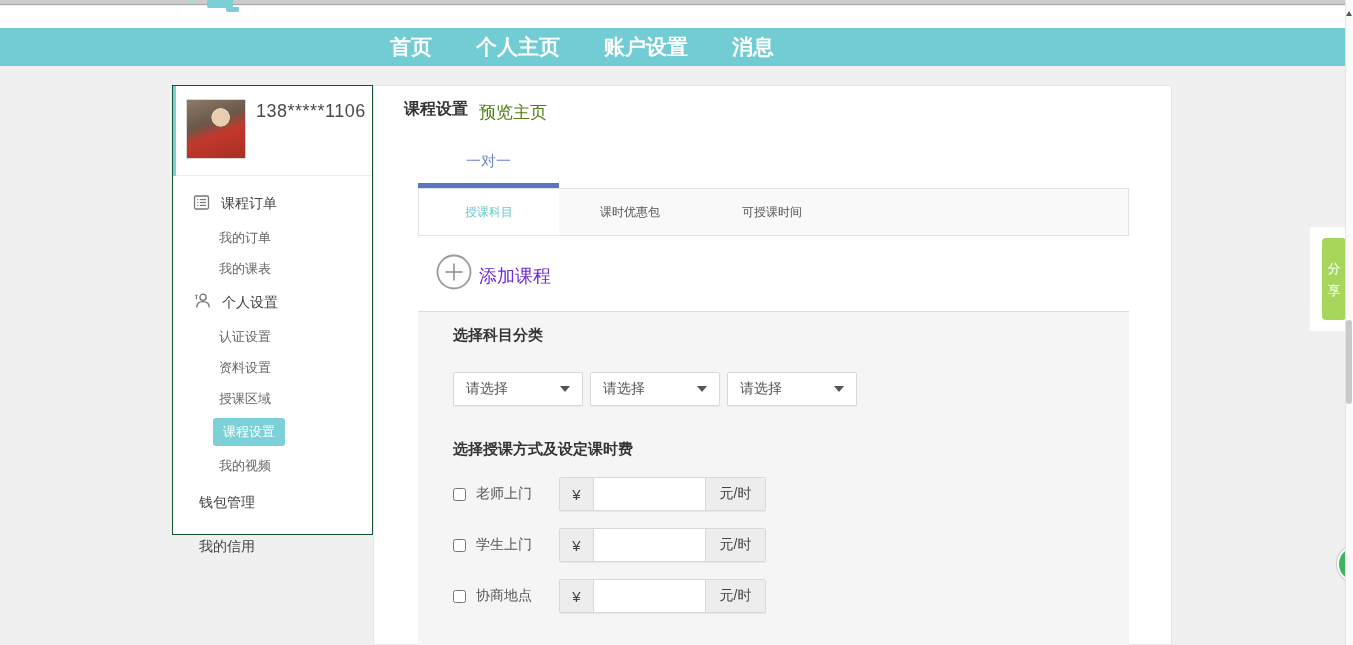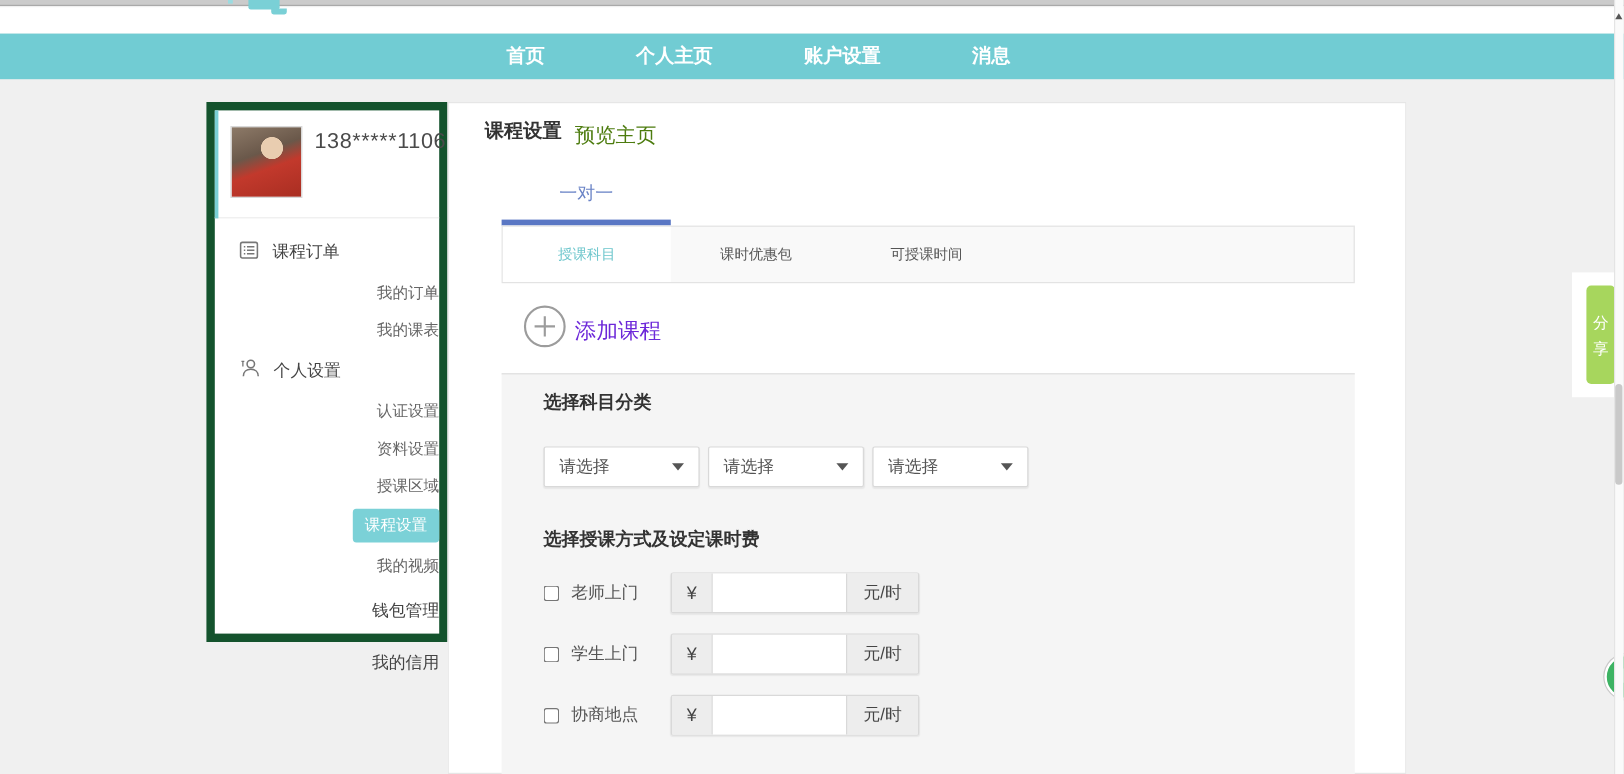--- a/index.html
+++ b/index.html
@@ -9,32 +9,32 @@
 
   
   .top-sliver { position:absolute; left:0; top:0; width:1353px; height:5px; background:#cbcbcb; border-bottom:1px solid #a9a9a9; }
   .top-white  { position:absolute; left:0; top:6px; width:1353px; height:22px; background:#ffffff; }
   .logo-frag  { position:absolute; left:207px; top:0; width:26px; height:8px; background:#7ad0d6; border-radius:0 0 2px 2px; }
   .logo-frag2 { position:absolute; left:226px; top:7px; width:13px; height:5px; background:#7ad0d6; border-radius:0 0 2px 2px; }
   .logo-frag3 { position:absolute; left:190px; top:0; width:4px; height:3px; background:#9adbe0; }
 
   
   .navbar { position:absolute; left:0; top:28px; width:1353px; height:38px; background:#71ccd3; display:flex; align-items:center; padding-left:390px; gap:44px; }
-  .nav-item { color:#ffffff; font-size:16px; font-weight:bold; cursor:pointer; white-space:nowrap;margin-left:32px; }
-
-  
-  .sidebar { position:absolute; left:172px; top:85px; width:201px; height:450px; background:#ffffff; border:7px solid #14532d; }
+  .nav-item { color:#ffffff; font-size:21px; font-weight:bold; cursor:pointer; white-space:nowrap; }
+
+  
+  .sidebar { position:absolute; left:172px; top:85px; width:201px; height:450px; background:#ffffff; border:1px solid #14532d; }
   .profile { position:relative; height:90px; border-bottom:1px solid #ededed; }
   .accent  { position:absolute; left:0; top:0; width:3px; height:90px; background:#7ad0d6; }
   .avatar  { position:absolute; left:13px; top:13px; width:60px; height:60px; border:1px solid #d8d8d8;
              background:
                radial-gradient(circle at 58% 30%, #e9cdb0 0 17%, rgba(0,0,0,0) 18%),
                linear-gradient(160deg, #8d7a68 0%, #6a584a 38%, #c2392c 58%, #a92e22 100%); }
   .phone { position:absolute; left:83px; top:15px; font-size:18px; color:#4a4a4a; letter-spacing:0.5px; }
-  .menu { padding-top:10px;text-align:right; }
+  .menu { padding-top:10px; }
   .menu-section { display:flex; align-items:center; gap:11px; padding:8px 0 8px 20px; font-size:14px; color:#444444; }
   .menu-section svg { flex:0 0 auto; }
   .menu-sub { padding:7px 0 6px 46px; font-size:13px; color:#666666; cursor:pointer; }
   .menu-sub.active-wrap { padding:4px 0 4px 40px; }
   .pill { display:inline-block; background:#7bd1d7; color:#ffffff; font-size:13px; padding:5px 10px; border-radius:3px; }
   .menu-top { padding:13px 0 13px 26px; font-size:14px; color:#444444; cursor:pointer; }
 
   
   .main { position:absolute; left:373px; top:85px; width:799px; height:560px; background:#ffffff; border:1px solid #e6e6e6; border-top:1px solid #e6e6e6; }
   .main-title { position:absolute; left:30px; top:13px; font-size:16px; font-weight:bold; color:#333333; }

